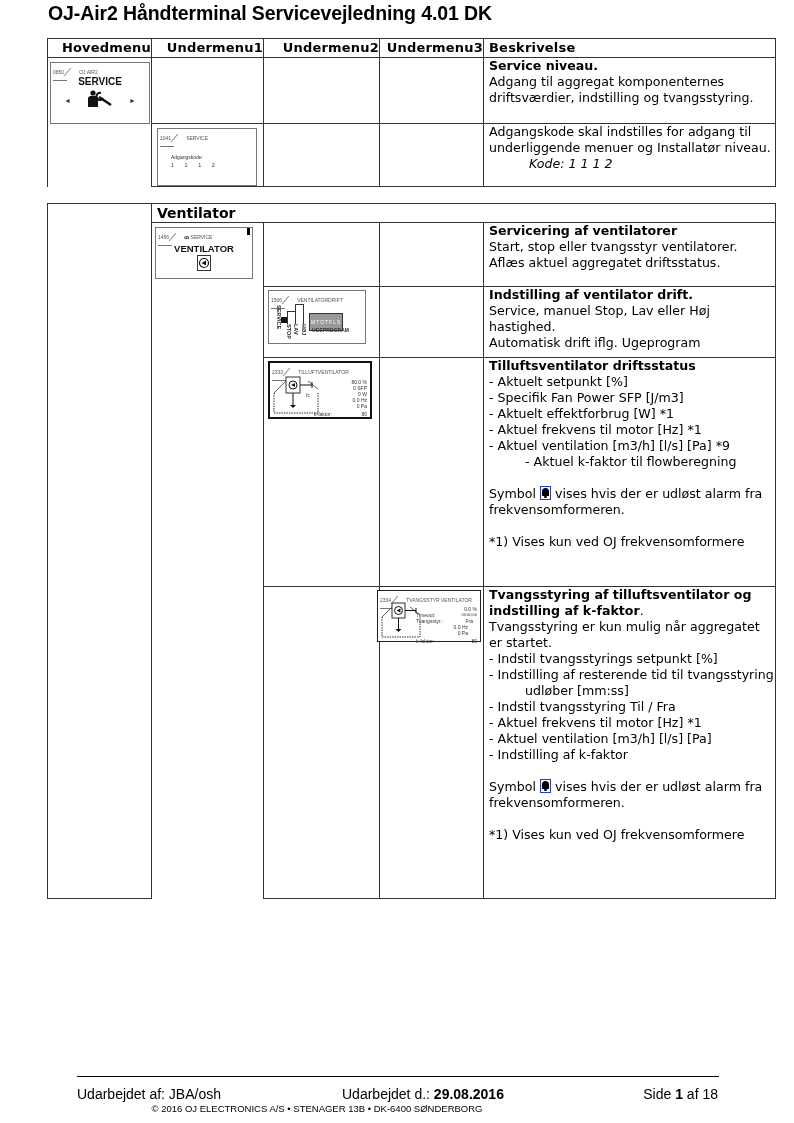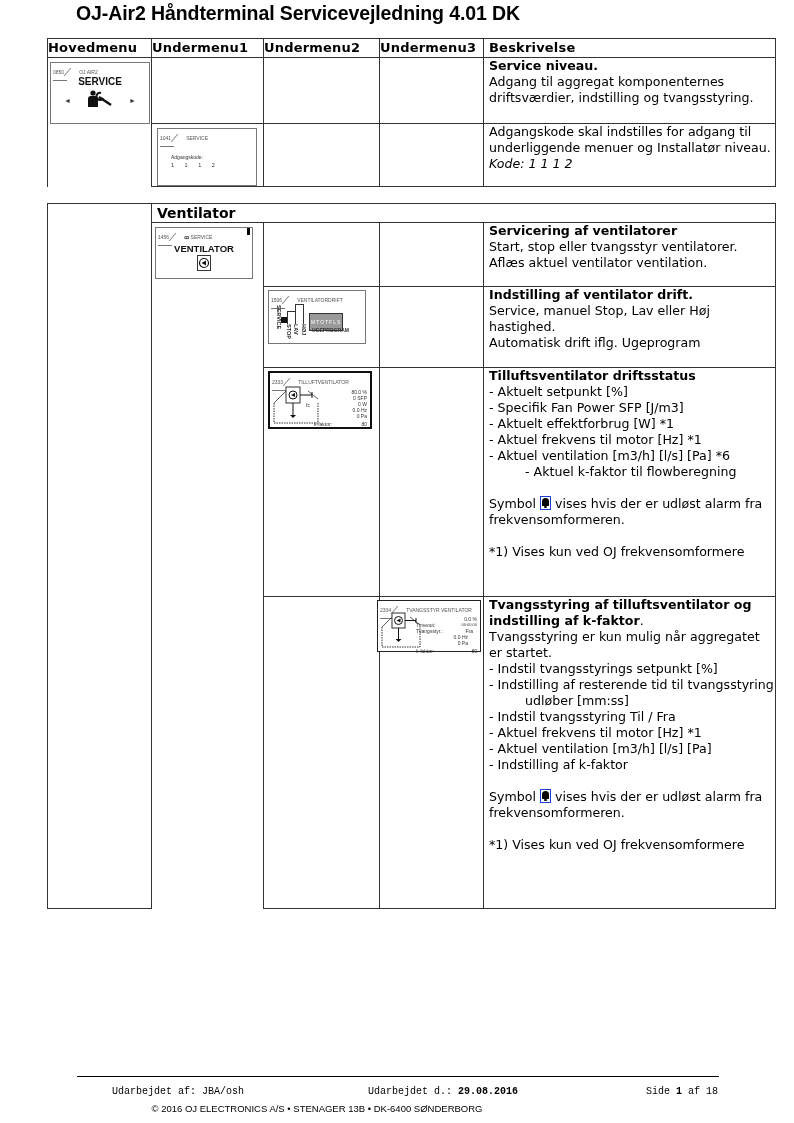--- a/index.html
+++ b/index.html
@@ -1,20 +1,20 @@
 <!DOCTYPE html>
 <html><head>
 <meta charset="utf-8">
 <style>
   html, body { margin:0; padding:0; background:#fff; }
   body { width:794px; height:1123px; position:relative; overflow:hidden; font-family:"DejaVu Sans", sans-serif; color:#000; }
-  .title { position:absolute; left:48px; top:2px; font-family:"Liberation Sans", sans-serif; font-weight:bold; font-size:19.5px; letter-spacing:-0.1px;margin-left:28px; }
+  .title { position:absolute; left:48px; top:2px; font-family:"Liberation Sans", sans-serif; font-weight:bold; font-size:19.5px; letter-spacing:-0.1px; }
   table { position:absolute; left:47px; border-collapse:collapse; table-layout:fixed; font-size:12.6px; line-height:16px; }
   td, th { border:1px solid #333; vertical-align:top; padding:0 0 0 5px; }
-  th { font-weight:bold; font-size:13px; text-align:left; padding:1px 0; letter-spacing:0.2px; }
+  th { font-weight:bold; font-size:13px; text-align:right; padding:1px 0; letter-spacing:0.2px; }
   th.left { text-align:left; padding-left:5px;margin-left:36px; }
   .t1 { top:38px; }
   .t2 { top:203px; }
   .desc b { font-weight:bold; }
   .sect { font-weight:bold; font-size:14px; padding:1px 5px; }
   .nob { border-bottom:none; }
   
   .lcd { position:relative; border:1px solid #777; background:#fff; font-family:"Liberation Sans", sans-serif; color:#333; }
   .lcd .hdr { position:absolute; left:2px; top:1px; font-size:5px; color:#555; white-space:nowrap; }
   .lcd .hdr .num { display:inline-block; border-bottom:1px solid #777; padding-right:3px; }
@@ -32,29 +32,29 @@
   .lcd-vent .bar { position:absolute; right:2px; top:0; width:3px; height:7px; background:#000; }
   .lcd-drift { width:96px; height:52px; margin:3px 0 0 4px; }
   .lcd-drift .vtext { position:absolute; font-size:5.5px; font-weight:bold; writing-mode:vertical-rl; color:#222; }
   .lcd-drift .week { position:absolute; left:40px; top:22px; font-size:5px; letter-spacing:1px; border:1px solid #333; background:#999; color:#fff; padding:0 1px; }
   .lcd-drift .ugep { position:absolute; left:43px; top:31px; font-size:5px; font-weight:bold; }
   .lcd-status { width:100px; height:54px; border:2px solid #111; margin:3px 0 0 4px; }
   .lcd-status .rv, .lcd-tvang .rv { position:absolute; right:3px; font-size:5px; text-align:right; }
   .lcd-status .lv, .lcd-tvang .lv { position:absolute; font-size:5px; }
   .lcd-tvang { width:102px; height:50px; border:1.5px solid #222; margin:3px 0 0 -3px; }
   .footer-line { position:absolute; left:77px; top:1076px; width:642px; height:1px; background:#000; }
-  .footer { position:absolute; top:1086px; font-family:Liberation Mono, monospace; font-size:10px;margin-left:35px; }
+  .footer { position:absolute; top:1086px; font-family:Liberation Sans, sans-serif; font-size:14px; }
   .f-left { left:77px; }
-  .f-mid { left:333px; }
+  .f-mid { left:342px; }
   .f-right { right:76px; }
   .f-copy { position:absolute; top:1103px; left:0; width:634px; text-align:center; font-family:"Liberation Sans", sans-serif; font-size:9.5px; }
   .bell { display:inline-block; width:9px; height:12px; border:1px solid #1a3fd8; vertical-align:-2px; position:relative; }
   .bell::before { content:""; position:absolute; left:1px; top:1px; width:7px; height:8px; background:#000; border-radius:4px 4px 1px 1px; }
   .bell::after { content:""; position:absolute; left:3px; top:9px; width:3px; height:2px; background:#000; border-radius:1px; }
-  i { font-style:italic; }
+  i { font-style:italic;margin-left:40px; }
   .pre { white-space:pre-wrap;margin-left:28px; }
 </style>
 </head>
 <body>
 
 <div class="title">OJ-Air2 Håndterminal Servicevejledning 4.01 DK</div>
 
 <table class="t1">
   <colgroup>
       <col style="width:104px">
@@ -137,24 +137,24 @@
                 <path d="M8 4.5 L3.5 7 L8 9.5 Z" fill="#111"></path>
               </svg>
         </div>
       </div>
     </td>
     <td></td>
     <td></td>
     <td class="desc">
       <b>Servicering af ventilatorer</b><br>
       <span>Start, stop eller tvangsstyr ventilatorer.</span><br>
-      <span>Aflæs aktuel ventilator ventilation.</span>
-    </td>
-  </tr>
-  <tr style="height:81px">
+      <span>Aflæs aktuel aggregatet driftsstatus.</span>
+    </td>
+  </tr>
+  <tr style="height:71px">
     <td style="padding-left:0">
       <div class="lcd lcd-drift">
         <div class="hdr"><span class="num">1506</span><span class="slash"></span><span>VENTILATORDRIFT</span></div>
         <span class="vtext" style="left:2px;top:14px">SERVICE</span>
         <div style="position:absolute;left:12px;top:26px;width:6px;height:6px;background:#111"></div>
         <div style="position:absolute;left:18px;top:20px;width:7px;height:12px;border:1px solid #333;border-bottom:none"></div>
         <div style="position:absolute;left:26px;top:13px;width:7px;height:19px;border:1px solid #333;border-bottom:none"></div>
         <span class="vtext" style="left:12px;top:33px">STOP</span>
         <span class="vtext" style="left:19px;top:33px">LAV</span>
         <span class="vtext" style="left:27px;top:33px">HØJ</span>
@@ -193,21 +193,21 @@
         <span class="rv" style="top:43px">80</span>
       </div>
     </td>
     <td></td>
     <td class="desc">
       <b>Tilluftsventilator driftsstatus</b><br>
       <span>- Aktuelt setpunkt [%]</span><br>
       <span>- Specifik Fan Power SFP [J/m3]</span><br>
       <span>- Aktuelt effektforbrug [W]  *1</span><br>
       <span>- Aktuel frekvens til motor [Hz]  *1</span><br>
-      <span>- Aktuel ventilation [m3/h] [l/s] [Pa]  *6</span><br>
+      <span>- Aktuel ventilation [m3/h] [l/s] [Pa]  *9</span><br>
       <span class="pre">  - Aktuel k-faktor til flowberegning</span><br><br>
       <span>Symbol</span>
       <span class="bell"></span>
       <span>vises hvis der er udløst alarm fra frekvensomformeren.</span><br><br>
       <span>*1) Vises kun ved OJ frekvensomformere</span>
     </td>
   </tr>
   <tr style="height:312px">
     <td></td>
     <td style="padding-left:0">

